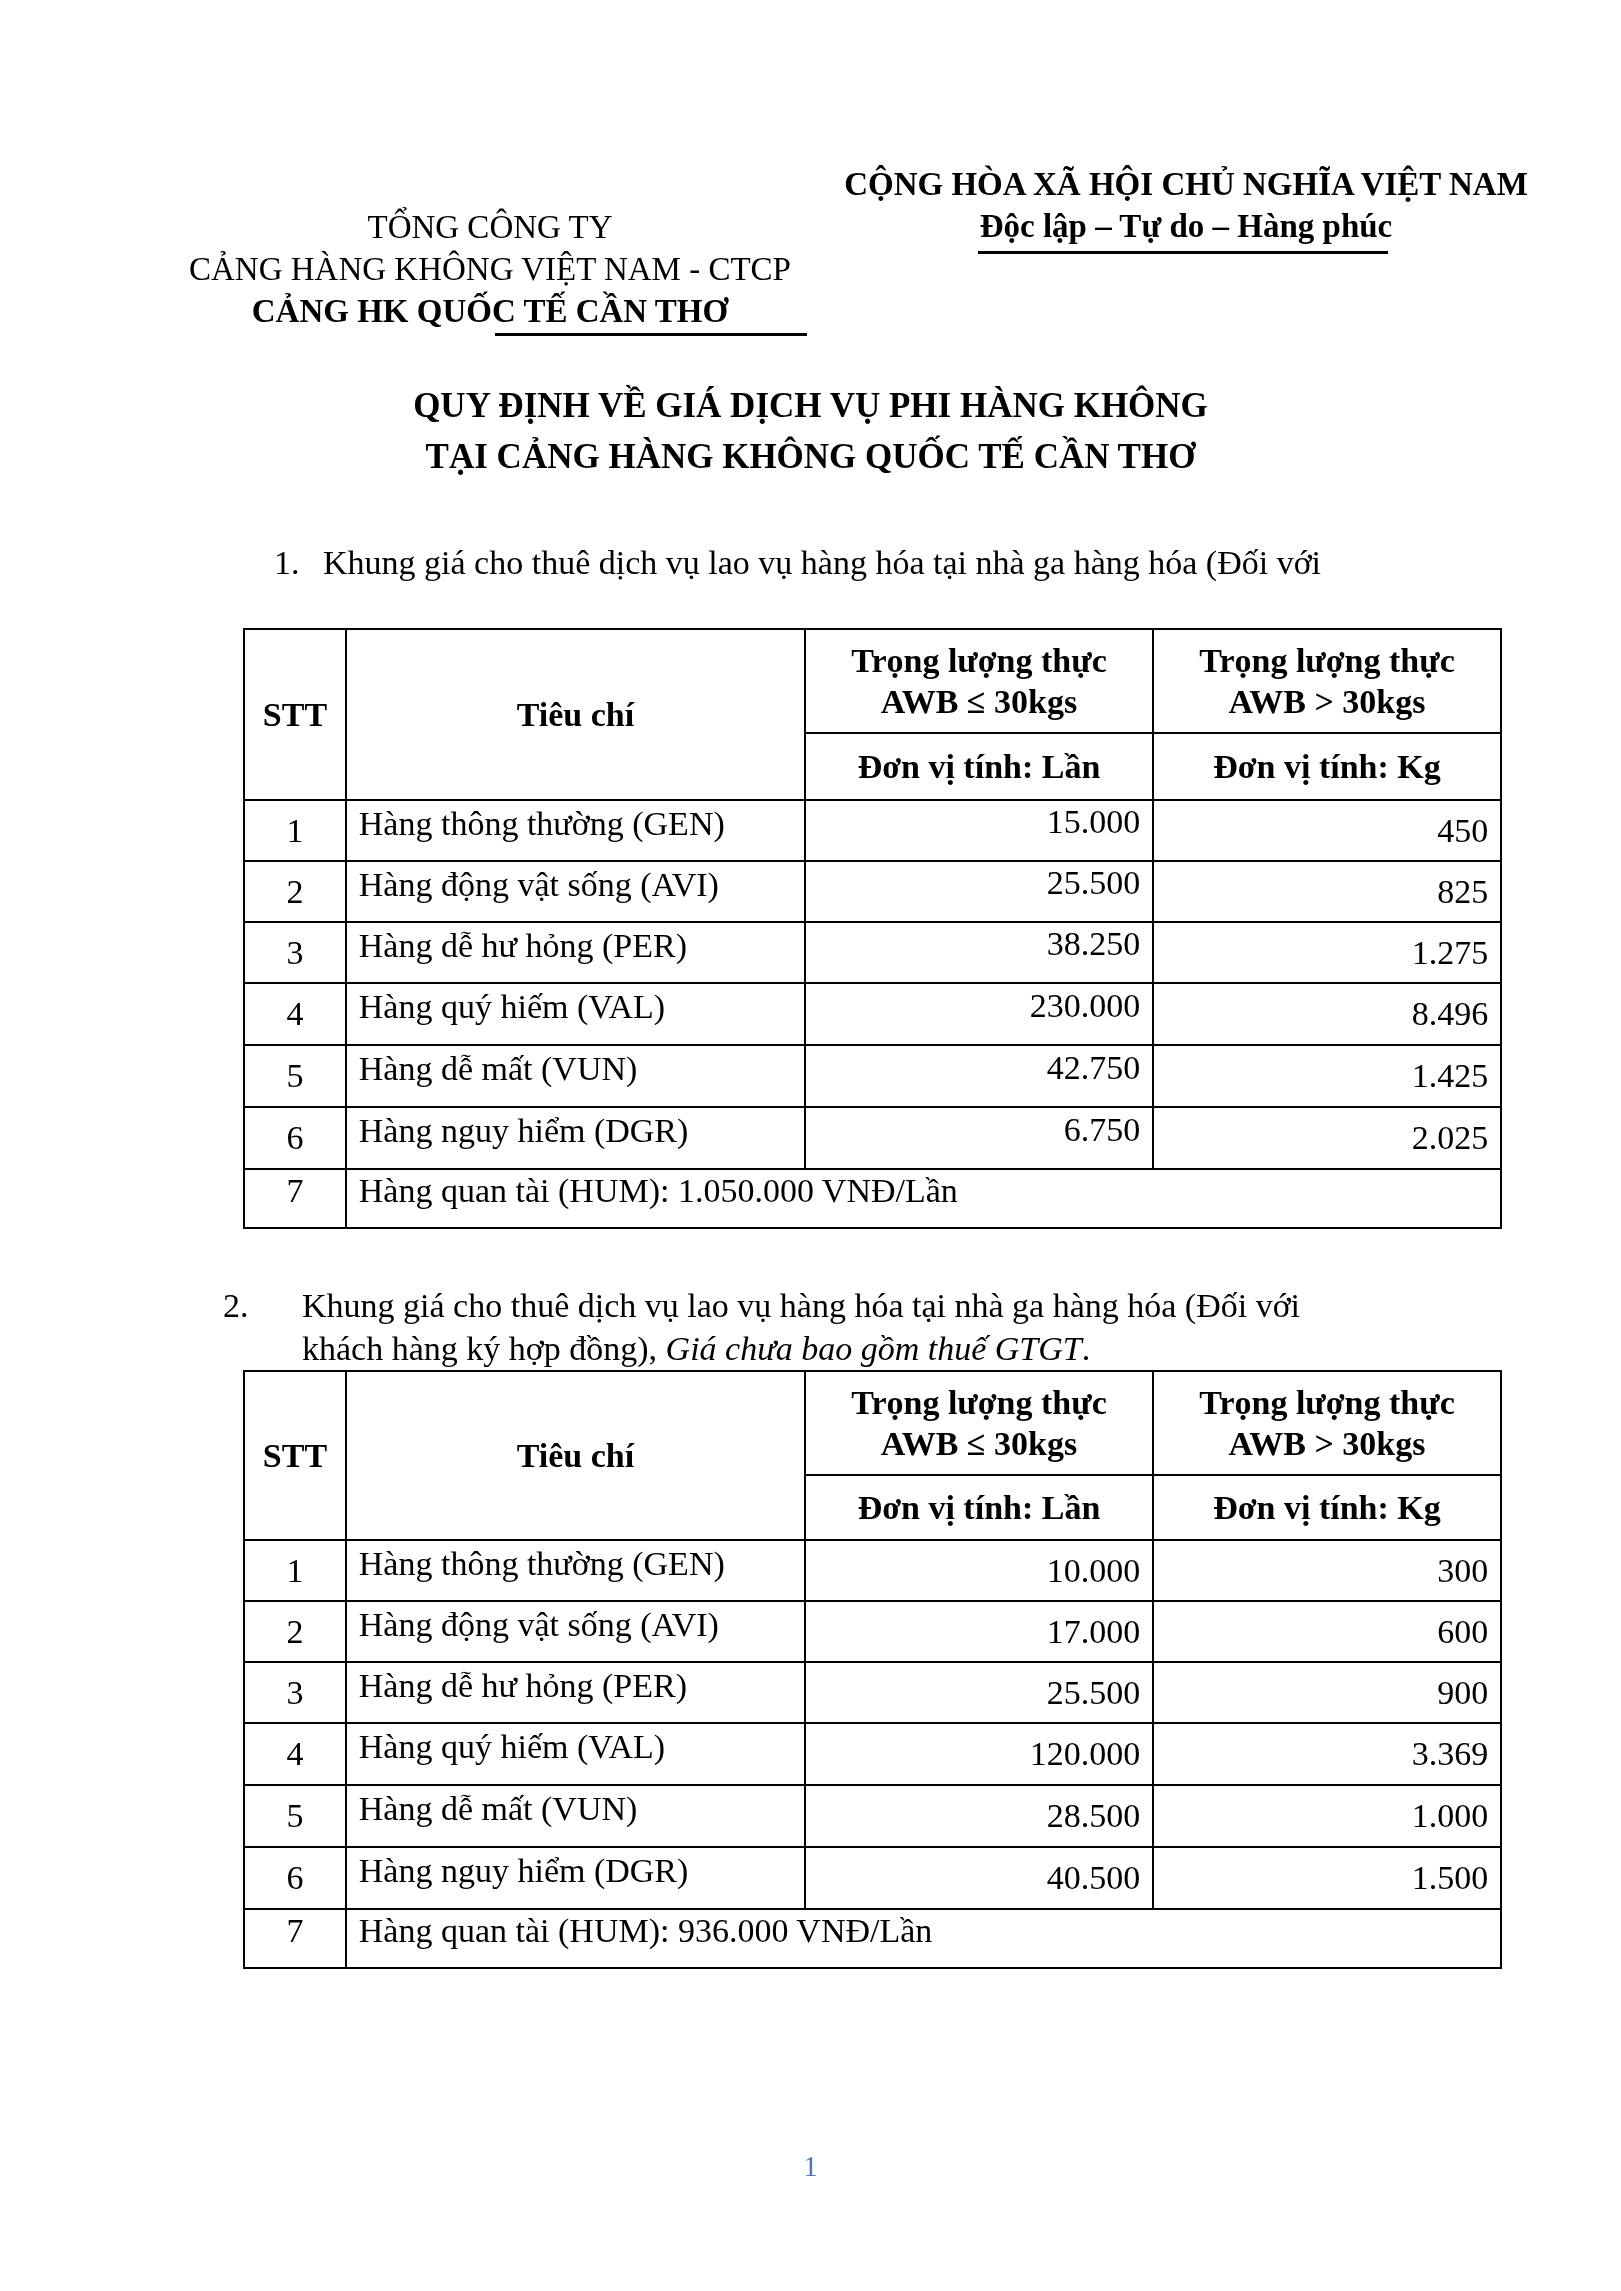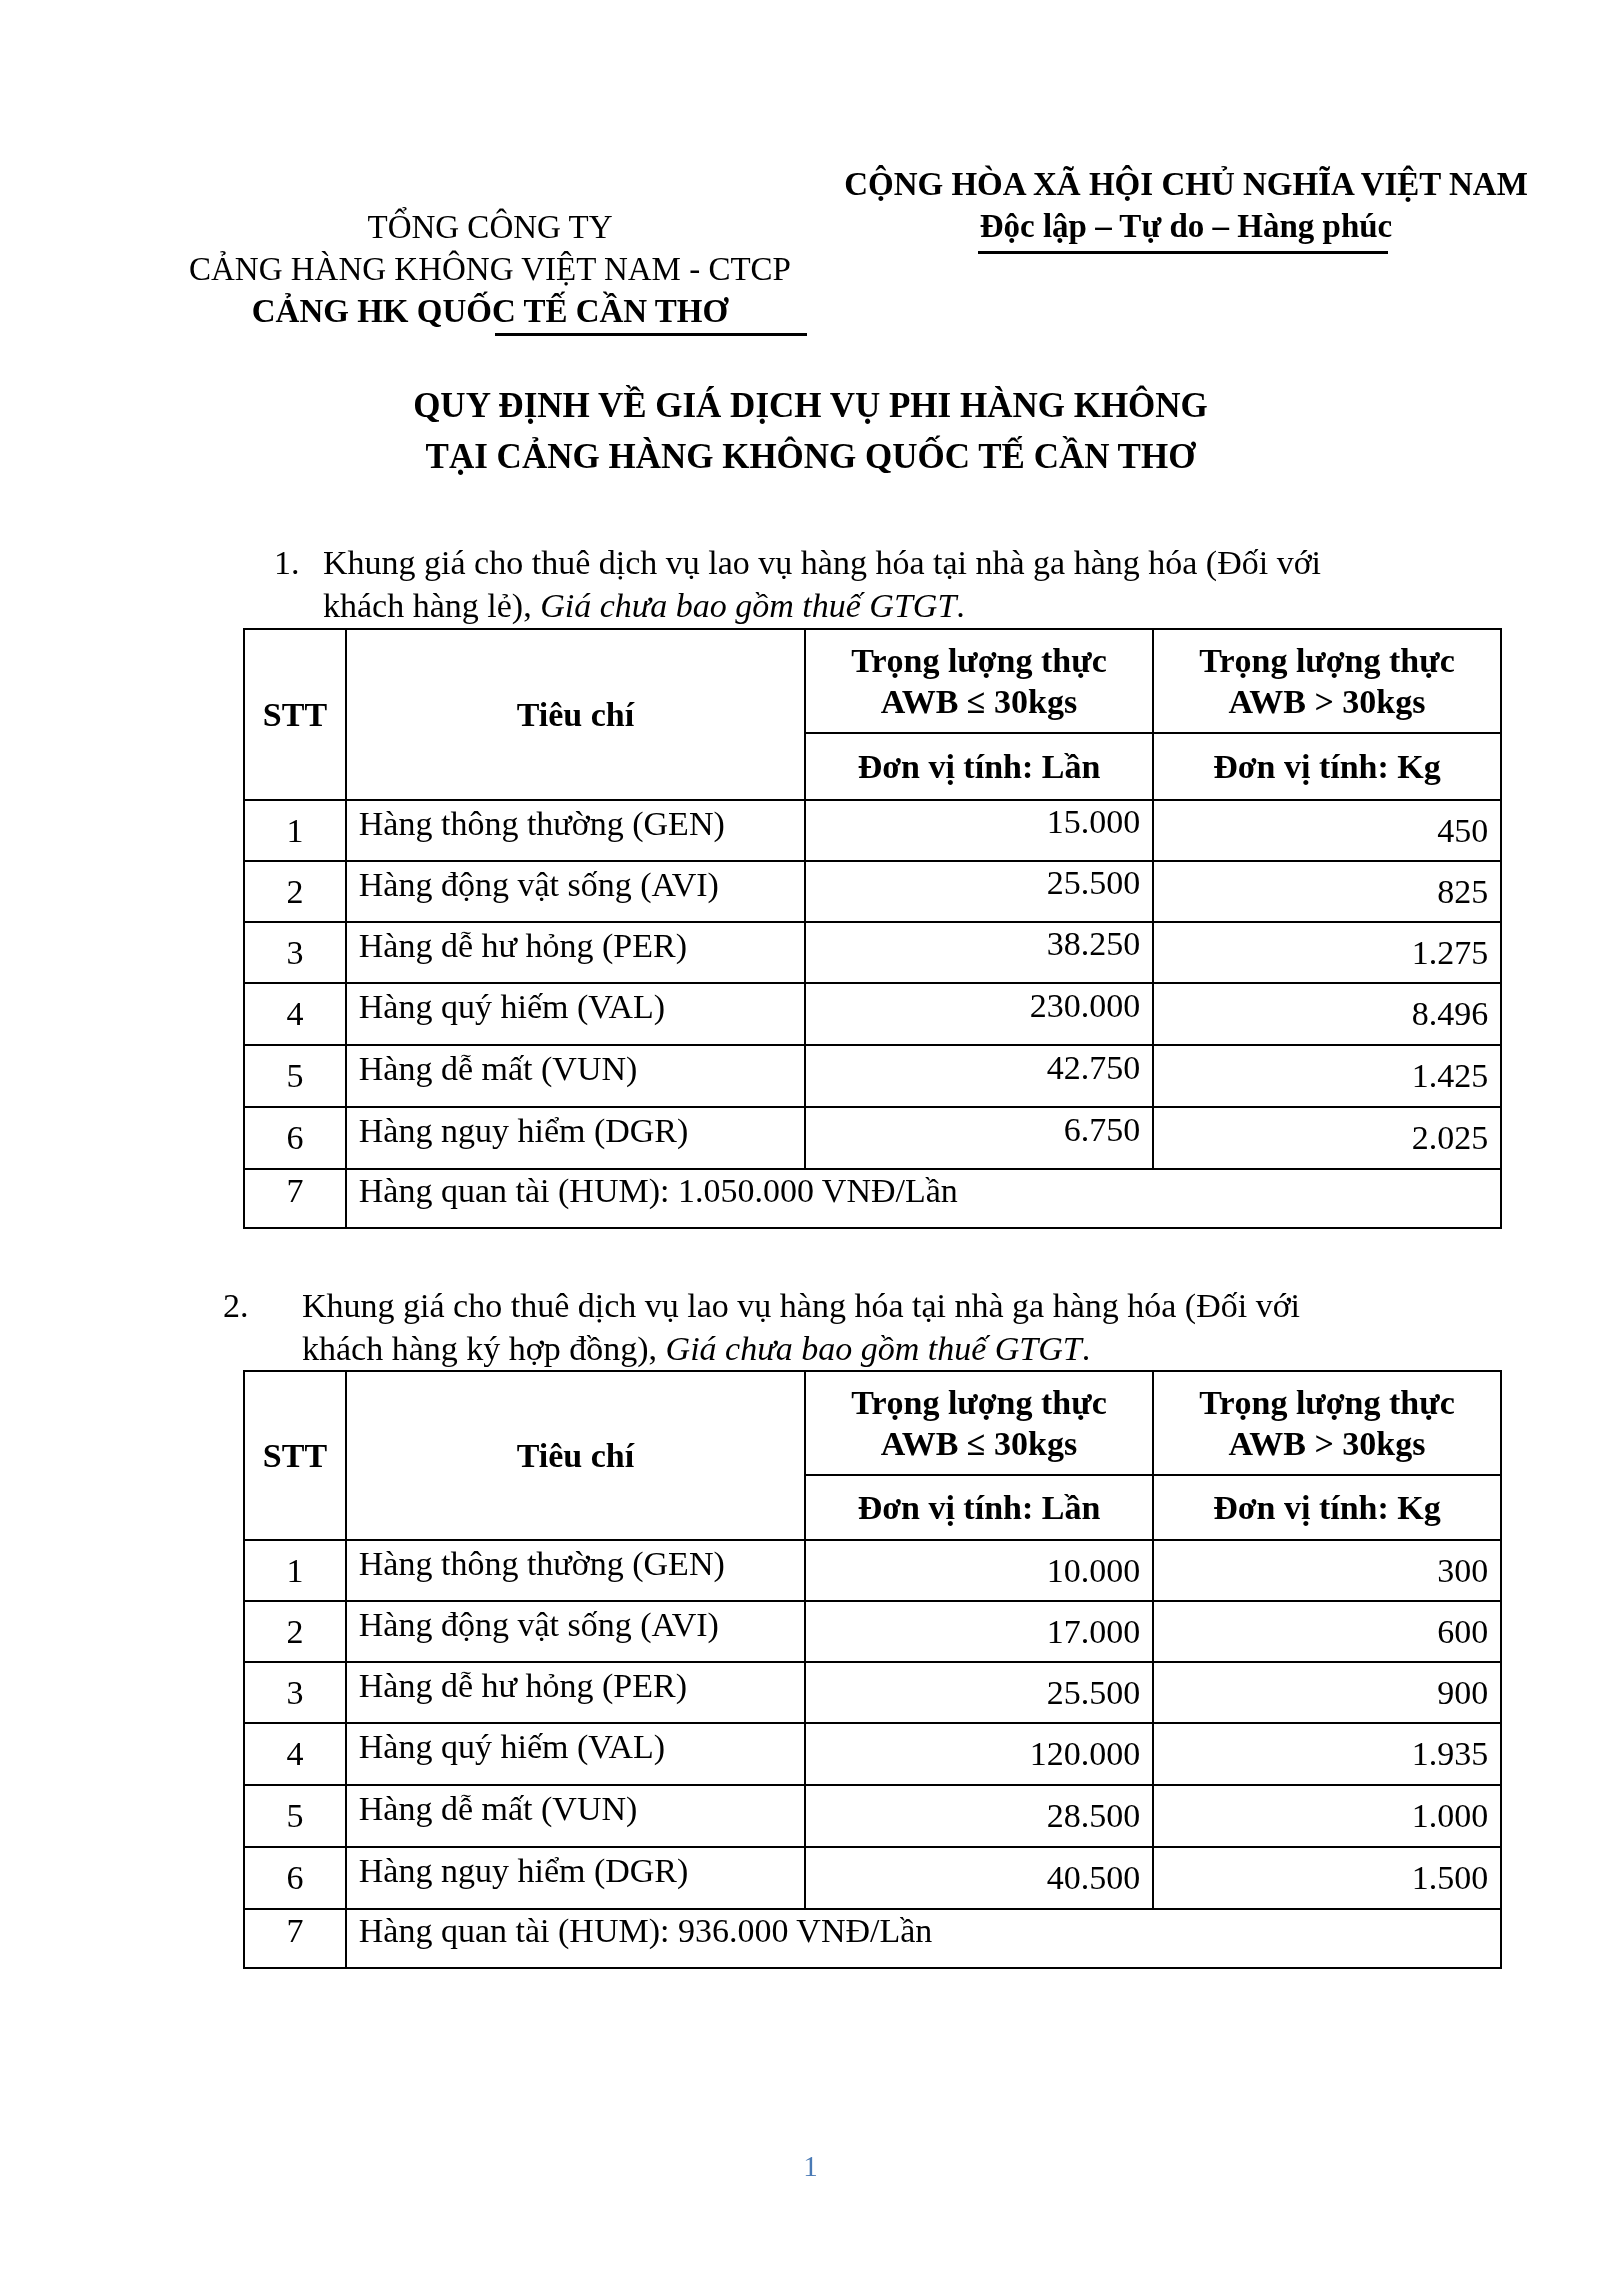--- a/index.html
+++ b/index.html
@@ -64,21 +64,20 @@
 </div>
 
 <div class="abs title">
   <div>QUY ĐỊNH VỀ GIÁ DỊCH VỤ PHI HÀNG KHÔNG</div>
   <div>TẠI CẢNG HÀNG KHÔNG QUỐC TẾ CẦN THƠ</div>
 </div>
 
 <div class="abs para" style="left:0; top:541px; width:1621px; height:88px;">
   <span class="num" style="left:274px; top:0;">1.</span>
   <span class="txt" style="left:323px; top:0; white-space:nowrap;">Khung giá cho thuê dịch vụ lao vụ hàng hóa tại nhà ga hàng hóa (Đối với</span>
-  <span class="txt" style="left:323px; top:43px; white-space:nowrap;"><span>khách hàng lẻ), </span><i>Giá chưa bao gồm thuế GTGT</i><span>.</span></span>
 </div>
 
 <table class="price" style="left:243px; top:628px; width:1257px;">
   <colgroup>
     <col style="width:102px">
       <col style="width:459px">
       <col style="width:348px">
       <col style="width:348px">
   </colgroup>
   <tbody>
@@ -186,21 +185,21 @@
   <tr style="height:61px;">
     <td class="stt">3</td>
     <td class="name">Hàng dễ hư hỏng (PER)</td>
     <td class="val2">25.500</td>
     <td class="val2">900</td>
   </tr>
   <tr style="height:62px;">
     <td class="stt">4</td>
     <td class="name">Hàng quý hiếm (VAL)</td>
     <td class="val2">120.000</td>
-    <td class="val2">1.935</td>
+    <td class="val2">3.369</td>
   </tr>
   <tr style="height:62px;">
     <td class="stt">5</td>
     <td class="name">Hàng dễ mất (VUN)</td>
     <td class="val2">28.500</td>
     <td class="val2">1.000</td>
   </tr>
   <tr style="height:62px;">
     <td class="stt">6</td>
     <td class="name">Hàng nguy hiểm (DGR)</td>

